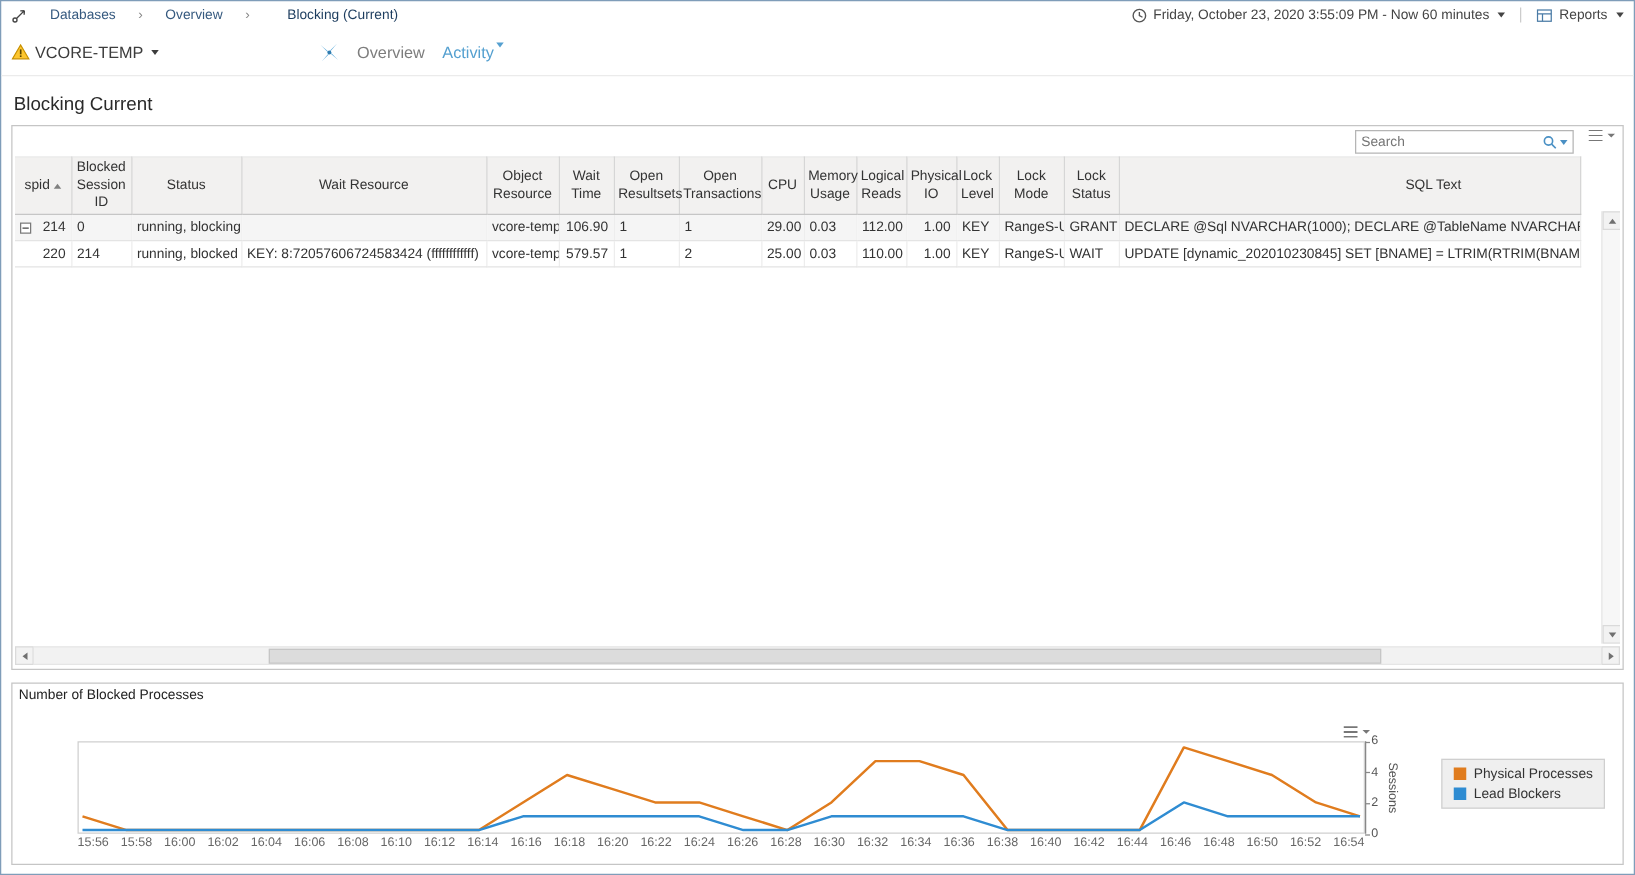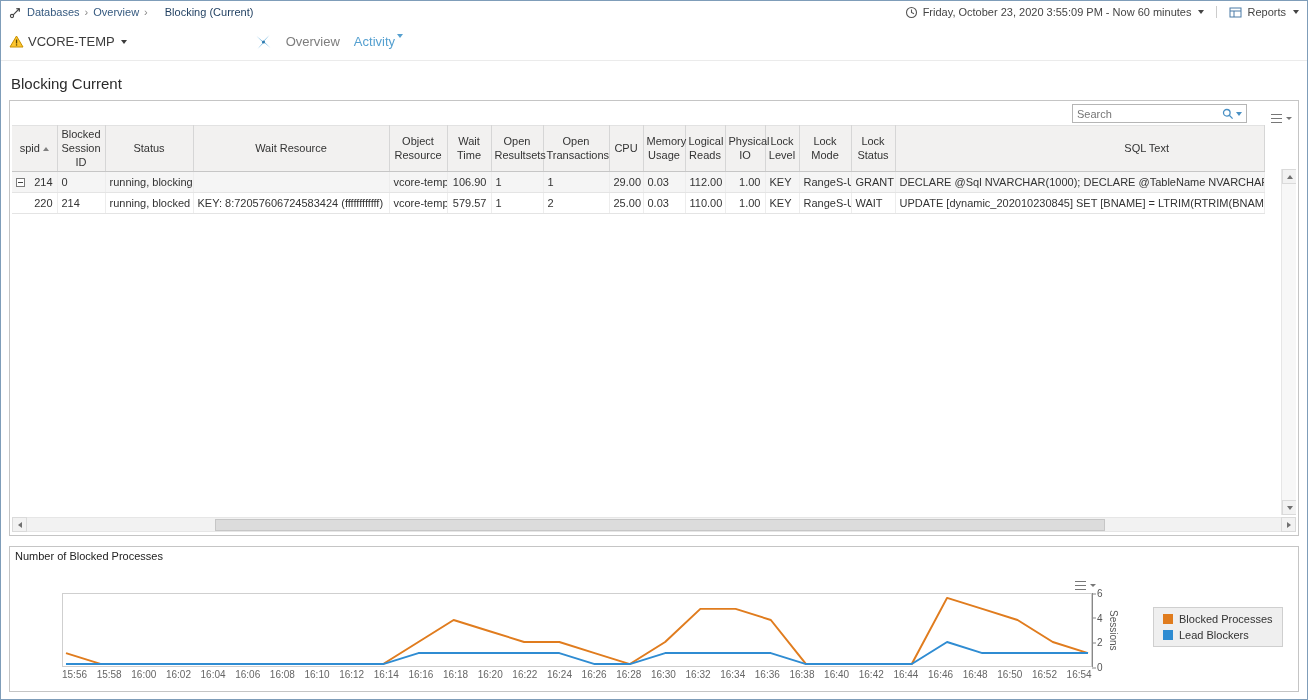--- a/index.html
+++ b/index.html
@@ -1,21 +1,21 @@
 <!DOCTYPE html>
 <html><head>
 <meta charset="utf-8">
 <style>
   * { margin:0; padding:0; box-sizing:border-box; }
   body { font-family:"Liberation Sans", sans-serif; background:#fff; }
   .app { width:1308px; height:700px; border:1px solid #7f9db9; background:#fff; position:relative; overflow:hidden; }
 
   
   .topbar { height:22px; display:flex; align-items:center; justify-content:space-between; padding:0 8px; font-size:11px; color:#333; }
-  .crumbs { display:flex; align-items:center; gap:5px; }
+  .crumbs { display:flex; align-items:center; gap:18px; }
   .crumb { color:#35597f; cursor:pointer; }
   .crumb.current { font-weight:normal; color:#1c3c5e;padding-left:12px; }
   .crumb-sep { color:#888; }
   .crumb-sep::before { content:"\203A"; }
   .topbar-right { display:flex; align-items:center; gap:5px; color:#444; }
   .vsep { width:1px; height:12px; background:#ccc; margin:0 7px; }
   .caret { display:inline-block; width:0; height:0; border-left:3.5px solid transparent; border-right:3.5px solid transparent; border-top:4px solid currentColor; margin-left:2px; vertical-align:middle; }
 
   
   .toolbar { height:38px; display:flex; align-items:center; padding:0 8px; border-bottom:1px solid #ebebeb; }
@@ -24,21 +24,21 @@
   .tab-overview { color:#7d7d7d; cursor:pointer; }
   .tab-activity { color:#55a0d0; cursor:pointer; display:flex; }
 
   
   .page-title { font-size:15px; color:#2a2a2a; padding:14px 10px 6px; }
 
   
   .panel { margin:2px 8px 0; border:1px solid #c5c5c5; background:#fff; }
   .blocking-panel { height:436px; display:flex; flex-direction:column; }
   .panel-title { font-size:11px; color:#222; padding:3px 5px 1px; }
-  .grid-toolbar { display:flex; justify-content:flex-end; align-items:flex-end; gap:24px; padding:3px 6px 2px; height:24px; }
+  .grid-toolbar { display:flex; justify-content:flex-end; align-items:flex-start; gap:12px; padding:3px 6px 2px; height:24px; }
   .search-box { display:flex; align-items:center; width:175px; height:19px; border:1px solid #b5b5b5; background:#fff; padding:0 4px; }
   .search-box input { flex:1; border:none; outline:none; font-size:11px; font-family:"Liberation Sans",sans-serif; color:#333; min-width:0; }
   .search-box .caret { color:#4a90c4; }
   .bars-btn { display:flex; align-items:center; gap:2px; cursor:pointer; }
   .bars { width:11px; height:9px; background:repeating-linear-gradient(to bottom,#777 0 1px,transparent 1px 4px); }
   .bars-btn .caret { color:#777; border-top-width:3px; border-left-width:3px; border-right-width:3px; }
 
   .grid-area { flex:1; display:flex; margin:0 2px; overflow:hidden; }
   .grid-table-wrap { flex:1; overflow:hidden; }
   table.grid { border-collapse:collapse; table-layout:fixed; width:1253px; font-size:11px; }
@@ -323,21 +323,21 @@
       <div class="y-axis" id="y-axis">
           <span class="ytick" style="top: 0%;">6</span>
           <span class="ytick" style="top: 33.3333%;">4</span>
           <span class="ytick" style="top: 66.6667%;">2</span>
           <span class="ytick" style="top: 100%;">0</span>
         </div>
       <div class="y-title">Sessions</div>
       <div class="legend">
         <div class="legend-item">
           <span class="swatch" style="background: rgb(224, 124, 30);"></span>
-          <span>Blocked Processes</span>
+          <span>Physical Processes</span>
         </div>
         <div class="legend-item">
           <span class="swatch" style="background: rgb(47, 140, 210);"></span>
           <span>Lead Blockers</span>
         </div>
       </div>
     </div>
   </div>
 
 </div>

